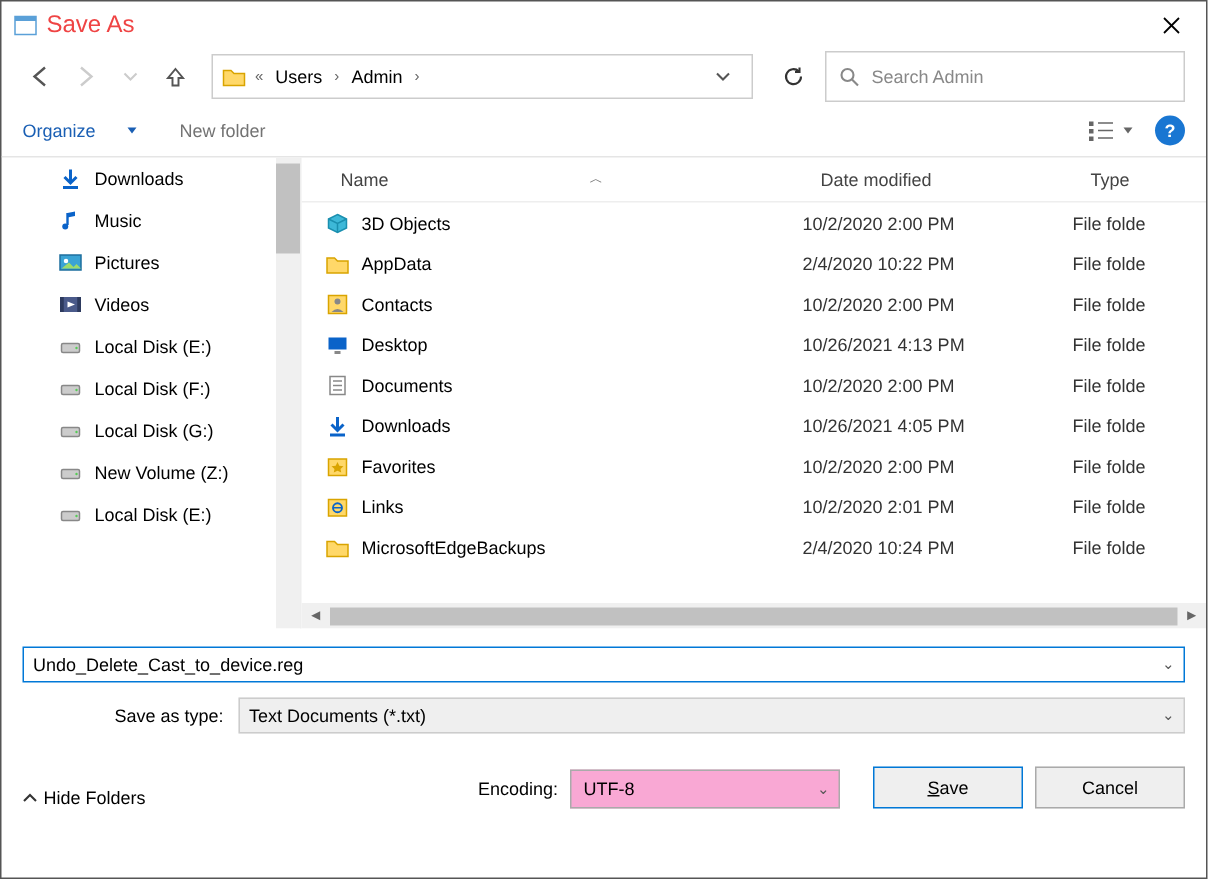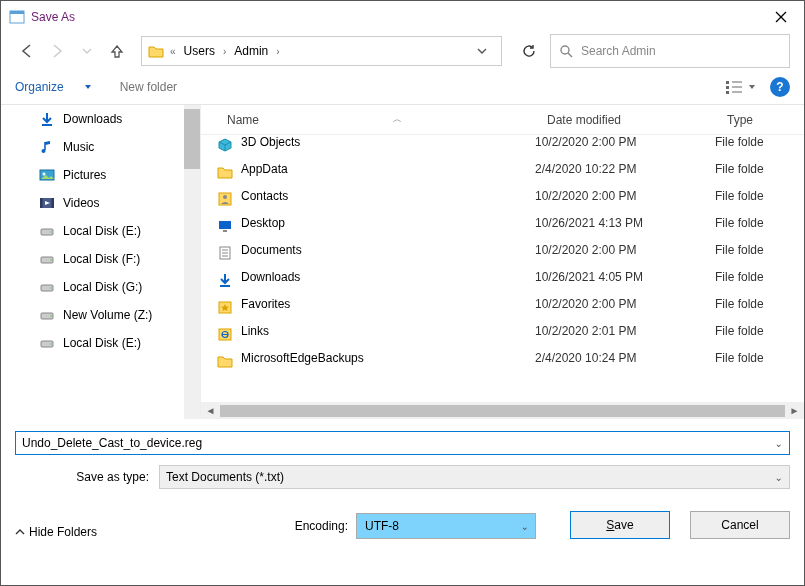--- a/index.html
+++ b/index.html
@@ -1,19 +1,19 @@
 <!DOCTYPE html>
 <html><head>
 <meta charset="utf-8">
 <style>
 * { box-sizing: border-box; margin: 0; padding: 0; font-family: "Segoe UI", Tahoma, sans-serif; font-size: 12px; }
 body { background: #fff; width: 805px; height: 586px; overflow: hidden; border: 1px solid #555; }
 .titlebar { height: 32px; display: flex; align-items: center; padding: 0 0 0 8px; }
 .titlebar .ticon { width:16px;height:16px;margin-right:6px;display:flex;align-items:center;justify-content:center; }
-.titlebar .title { font-size: 12px; color:#701a75; flex:1; }
+.titlebar .title { font-size: 16px; color:#ef4444; flex:1; }
 .titlebar .close { width:46px;height:32px;display:flex;align-items:center;justify-content:center;cursor:pointer; }
 .nav { height:36px;display:flex;align-items:center;padding:0 14px;gap:6px; }
 .nav .arrow { width:24px;height:24px;display:flex;align-items:center;justify-content:center;color:#555;cursor:pointer; }
 .nav .arrow.disabled { color:#bbb; }
 .crumbs { flex:1;height:30px;border:1px solid #ccc;display:flex;align-items:center;padding:0 4px;gap:2px;margin:0 6px; }
 .crumbs .folder-glyph { width:20px;height:20px;display:flex;align-items:center;justify-content:center; }
 .crumbs .sep { color:#666;font-size:10px;padding:0 2px; }
 .crumbs .crumb { padding:0 4px;color:#000; }
 .crumbs .dd { width:20px;text-align:center;color:#555;margin-left:auto; }
 .refresh { width:30px;height:30px;display:flex;align-items:center;justify-content:center;color:#333;cursor:pointer; }
@@ -30,40 +30,40 @@
 .tree .thumb { position:absolute;right:0;top:4px;width:16px;height:60px;background:#c1c1c1; }
 .tree-item { height:28px;display:flex;align-items:center;padding-left:38px;gap:8px;cursor:pointer; }
 .tree-item.sel { background:#d8e6f2; }
 .tree-item .ic { width:16px;height:16px;display:flex;align-items:center;justify-content:center; }
 .list { flex:1;position:relative;overflow:hidden; }
 .list-head { height:30px;display:flex;align-items:center;border-bottom:1px solid #eee;color:#444;padding-left:14px; }
 .col-name { width:320px;display:flex;align-items:center;gap:4px;margin-left:12px; }
 .col-date { width:180px; }
 .col-type { flex:1; }
 .sort { font-size:9px;color:#777; }
-.row { height:27px;display:flex;padding-left:14px; }
+.row { height:27px;display:flex;align-items:center;padding-left:14px; }
 .row .ic { width:20px;height:20px;display:flex;align-items:center;justify-content:center;margin-right:6px; }
 .row .nm { width:294px; }
 .row .dt { width:180px;color:#333; }
 .row .tp { color:#333; }
 .hsb { position:absolute;bottom:0;left:0;right:0;height:17px;background:#f0f0f0;display:flex;align-items:center;justify-content:space-between;padding:0 2px; }
 .hsb .arr { width:15px;color:#666;font-size:10px;text-align:center; }
 .hsb .thumb { flex:1;height:12px;background:#c1c1c1;margin:0 2px; }
 .form { padding:12px 14px 4px 14px; }
 .form-row { display:flex;align-items:center;margin-bottom:10px; }
 .form-row label { width:144px;text-align:right;padding-right:10px;color:#000; }
 .form-row .field { flex:1;height:24px;border:1px solid #0078d7;padding:0 6px;display:flex;align-items:center;position:relative; }
 .form-row .field.plain { border:1px solid #ccc;background:#efefef; }
 .form-row .field .dd { position:absolute;right:6px;color:#555;font-size:10px; }
 .bottom { display:flex;align-items:flex-end;padding:8px 14px 14px 14px; }
 .hide { display:flex;align-items:center;gap:4px;cursor:pointer; }
 .enc { margin-left:auto;display:flex;align-items:center;gap:8px;margin-right:14px; }
-.enc .sel { width:180px;height:26px;border:1px solid #aaa;display:flex;align-items:center;padding:0 8px;position:relative;background:#7dd3fc; }
+.enc .sel { width:180px;height:26px;border:1px solid #aaa;display:flex;align-items:center;padding:0 8px;position:relative;background:#f9a8d4; }
 .enc .sel .dd { position:absolute;right:6px;font-size:10px;color:#555; }
-.btn { width:100px;height:28px;border:1px solid #aaa;background:#efefef;display:flex;align-items:center;justify-content:center;cursor:pointer;margin-left:20px; }
+.btn { width:100px;height:28px;border:1px solid #aaa;background:#efefef;display:flex;align-items:center;justify-content:center;cursor:pointer;margin-left:8px; }
 .btn.primary { border:1px solid #0078d7; }
 .u { text-decoration:underline; }
 svg { display:block; }
 </style>
 </head>
 <body>
 
 <div class="titlebar">
   <span class="ticon">
     <svg width="16" height="16">

